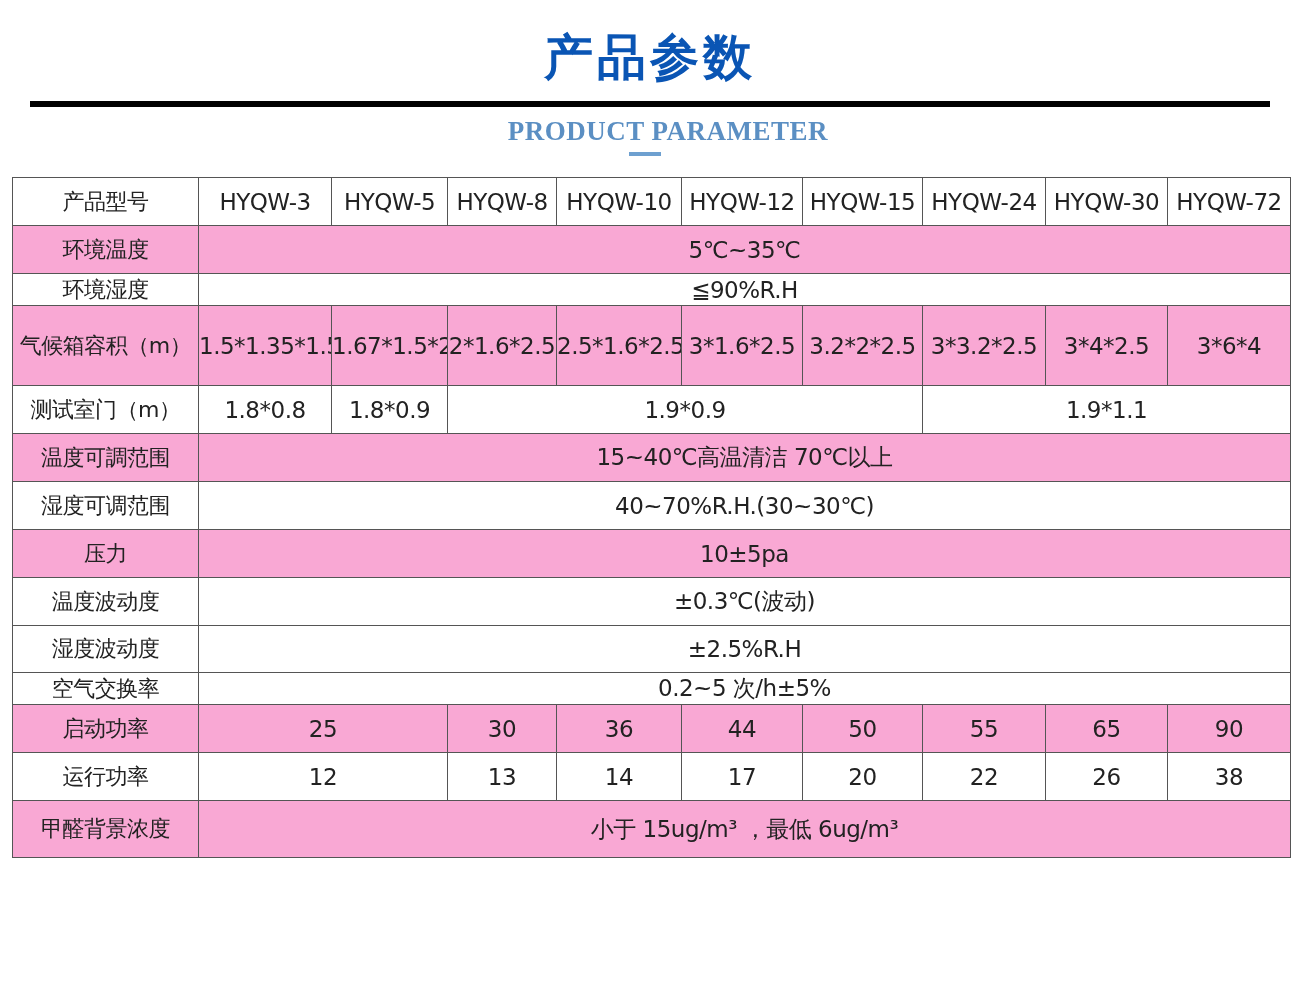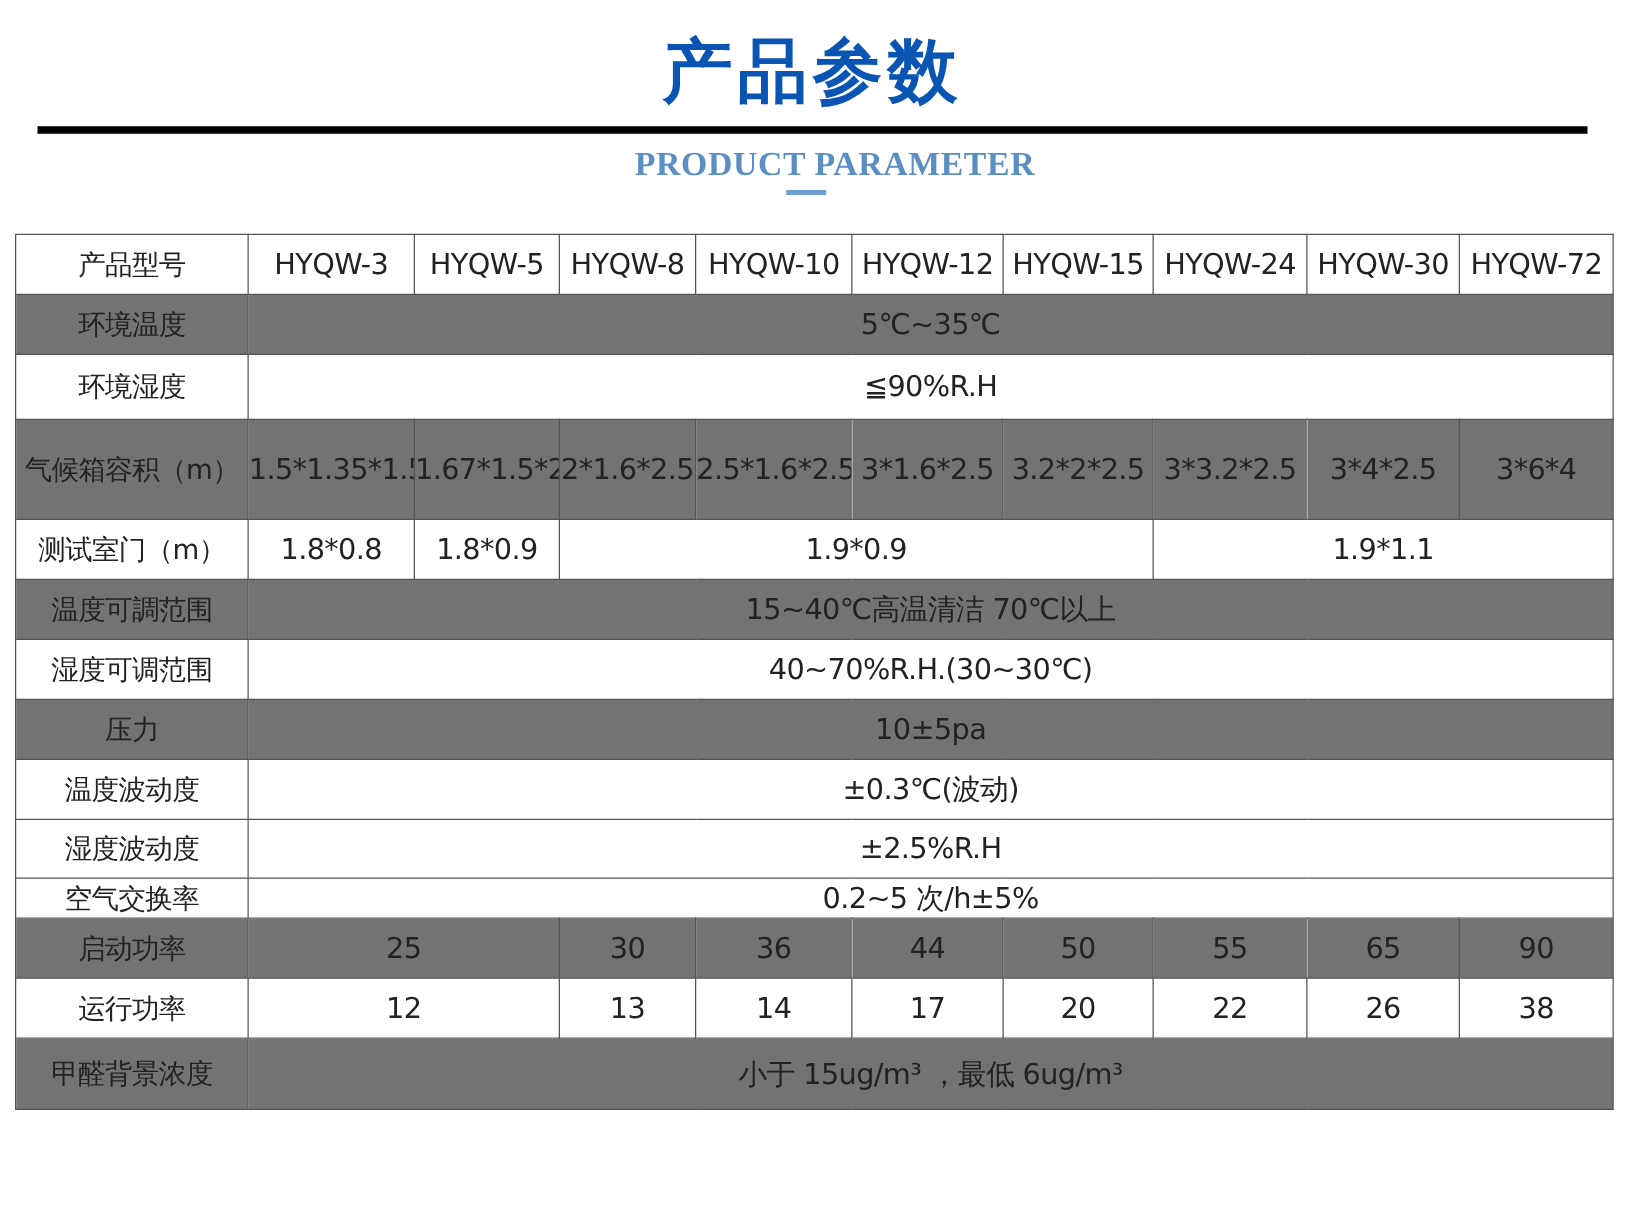--- a/index.html
+++ b/index.html
@@ -1,23 +1,23 @@
 <!DOCTYPE html>
 <html><head>
 <meta charset="utf-8">
 <style>
   html, body { margin:0; padding:0; background:#ffffff; }
   body { width:1300px; height:982px; position:relative; overflow:hidden; font-family:"DejaVu Sans", sans-serif; }
-  .title { position:absolute; left:0; top:18px; width:1300px; text-align:center; font-family:"DejaVu Sans", sans-serif; font-weight:bold; font-size:56px; color:#0a55b4; letter-spacing:4px; line-height:80px; }
+  .title { position:absolute; left:0; top:18px; width:1300px; text-align:center; font-family:"DejaVu Sans", sans-serif; font-weight:bold; font-size:49px; color:#0a55b4; letter-spacing:4px; line-height:80px; }
   .rule { position:absolute; left:30px; top:101px; width:1240px; height:6px; background:#000; }
   .subtitle { position:absolute; left:18px; top:114px; width:1300px; text-align:center; font-family:"Liberation Serif", serif; font-weight:bold; font-size:27px; color:#5b8fc3; line-height:34px; letter-spacing:0.5px; }
   .subbar { position:absolute; left:629px; top:152px; width:32px; height:4px; background:#6ea0d0; }
-  table.params { position:absolute; left:12px; top:187px; width:1278px; border-collapse:collapse; table-layout:fixed; }
+  table.params { position:absolute; left:12px; top:177px; width:1278px; border-collapse:collapse; table-layout:fixed; }
   table.params td { border:1px solid #555; text-align:center; vertical-align:middle; font-size:23px; color:#222; padding:0; white-space:nowrap; overflow:hidden; font-family:"DejaVu Sans", sans-serif; letter-spacing:-0.5px; }
-  table.params tr.g td { background:#737373; }
+  table.params tr.g td { background:#f9a8d4; }
   table.params tr.w td { background:#ffffff; }
   table.params td.lbl { font-size:22px; }
 </style>
 </head>
 <body>
 
 <div class="title">产品参数</div>
 <div class="rule"></div>
 <div class="subtitle">PRODUCT PARAMETER</div>
 <div class="subbar"></div>
@@ -45,21 +45,21 @@
     <td>HYQW-12</td>
     <td>HYQW-15</td>
     <td>HYQW-24</td>
     <td>HYQW-30</td>
     <td>HYQW-72</td>
   </tr>
   <tr class="g" style="height:48px">
     <td class="lbl">环境温度</td>
     <td colspan="9">5℃~35℃</td>
   </tr>
-  <tr class="w" style="height:52px">
+  <tr class="w" style="height:32px">
     <td class="lbl">环境湿度</td>
     <td colspan="9">≦90%R.H</td>
   </tr>
   <tr class="g" style="height:80px">
     <td class="lbl">气候箱容积（m）</td>
     <td>1.5*1.35*1.5</td>
     <td>1.67*1.5*2</td>
     <td>2*1.6*2.5</td>
     <td>2.5*1.6*2.5</td>
     <td>3*1.6*2.5</td>

